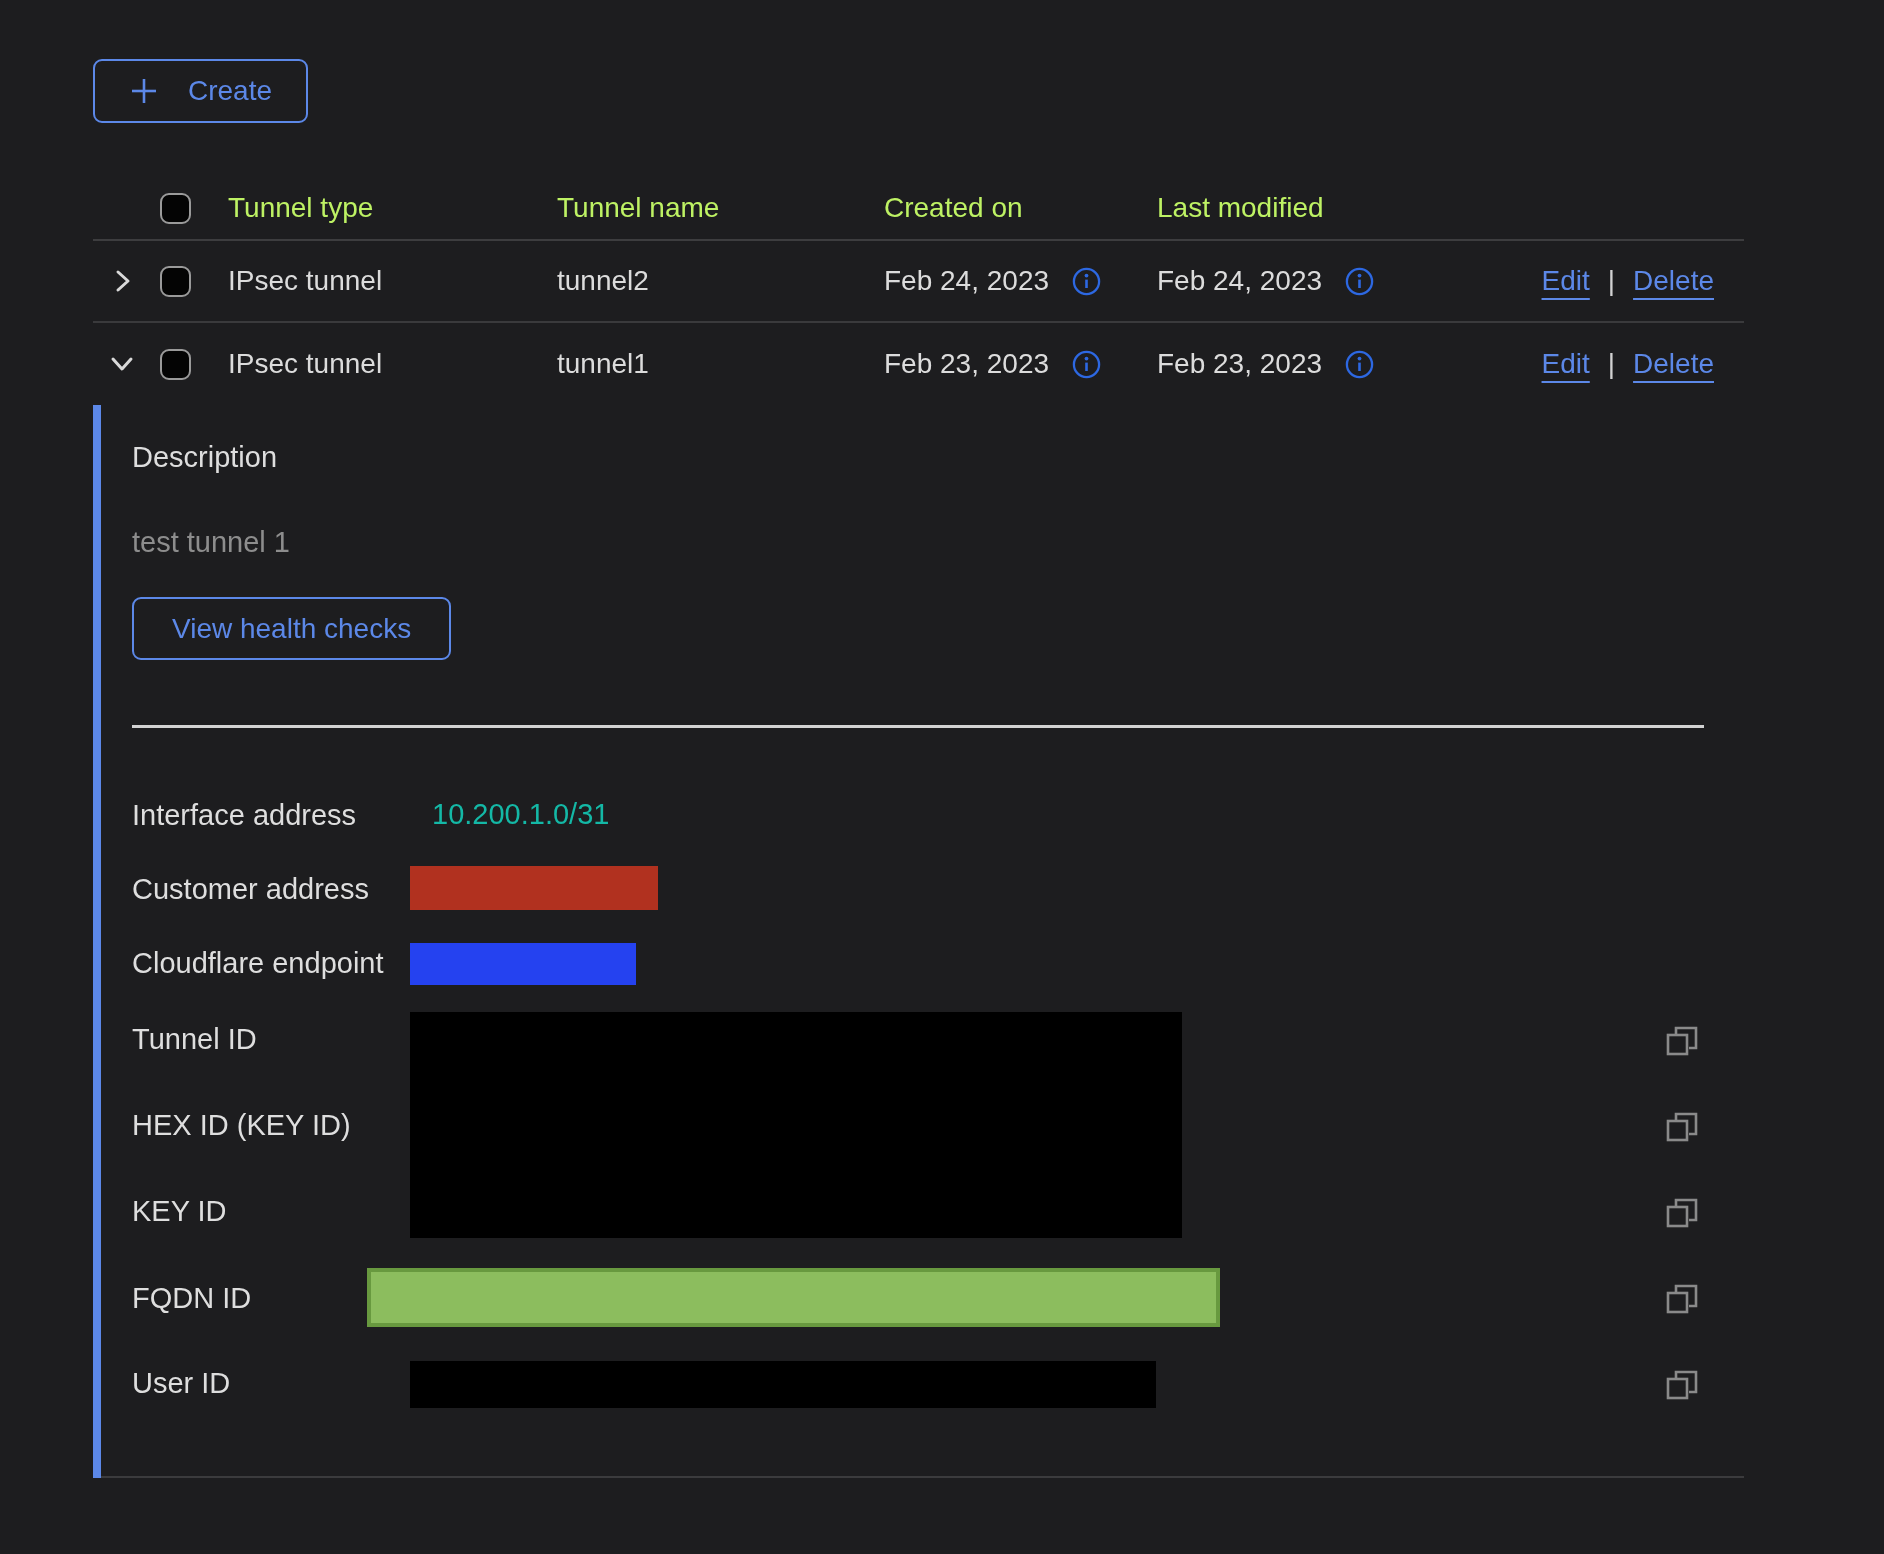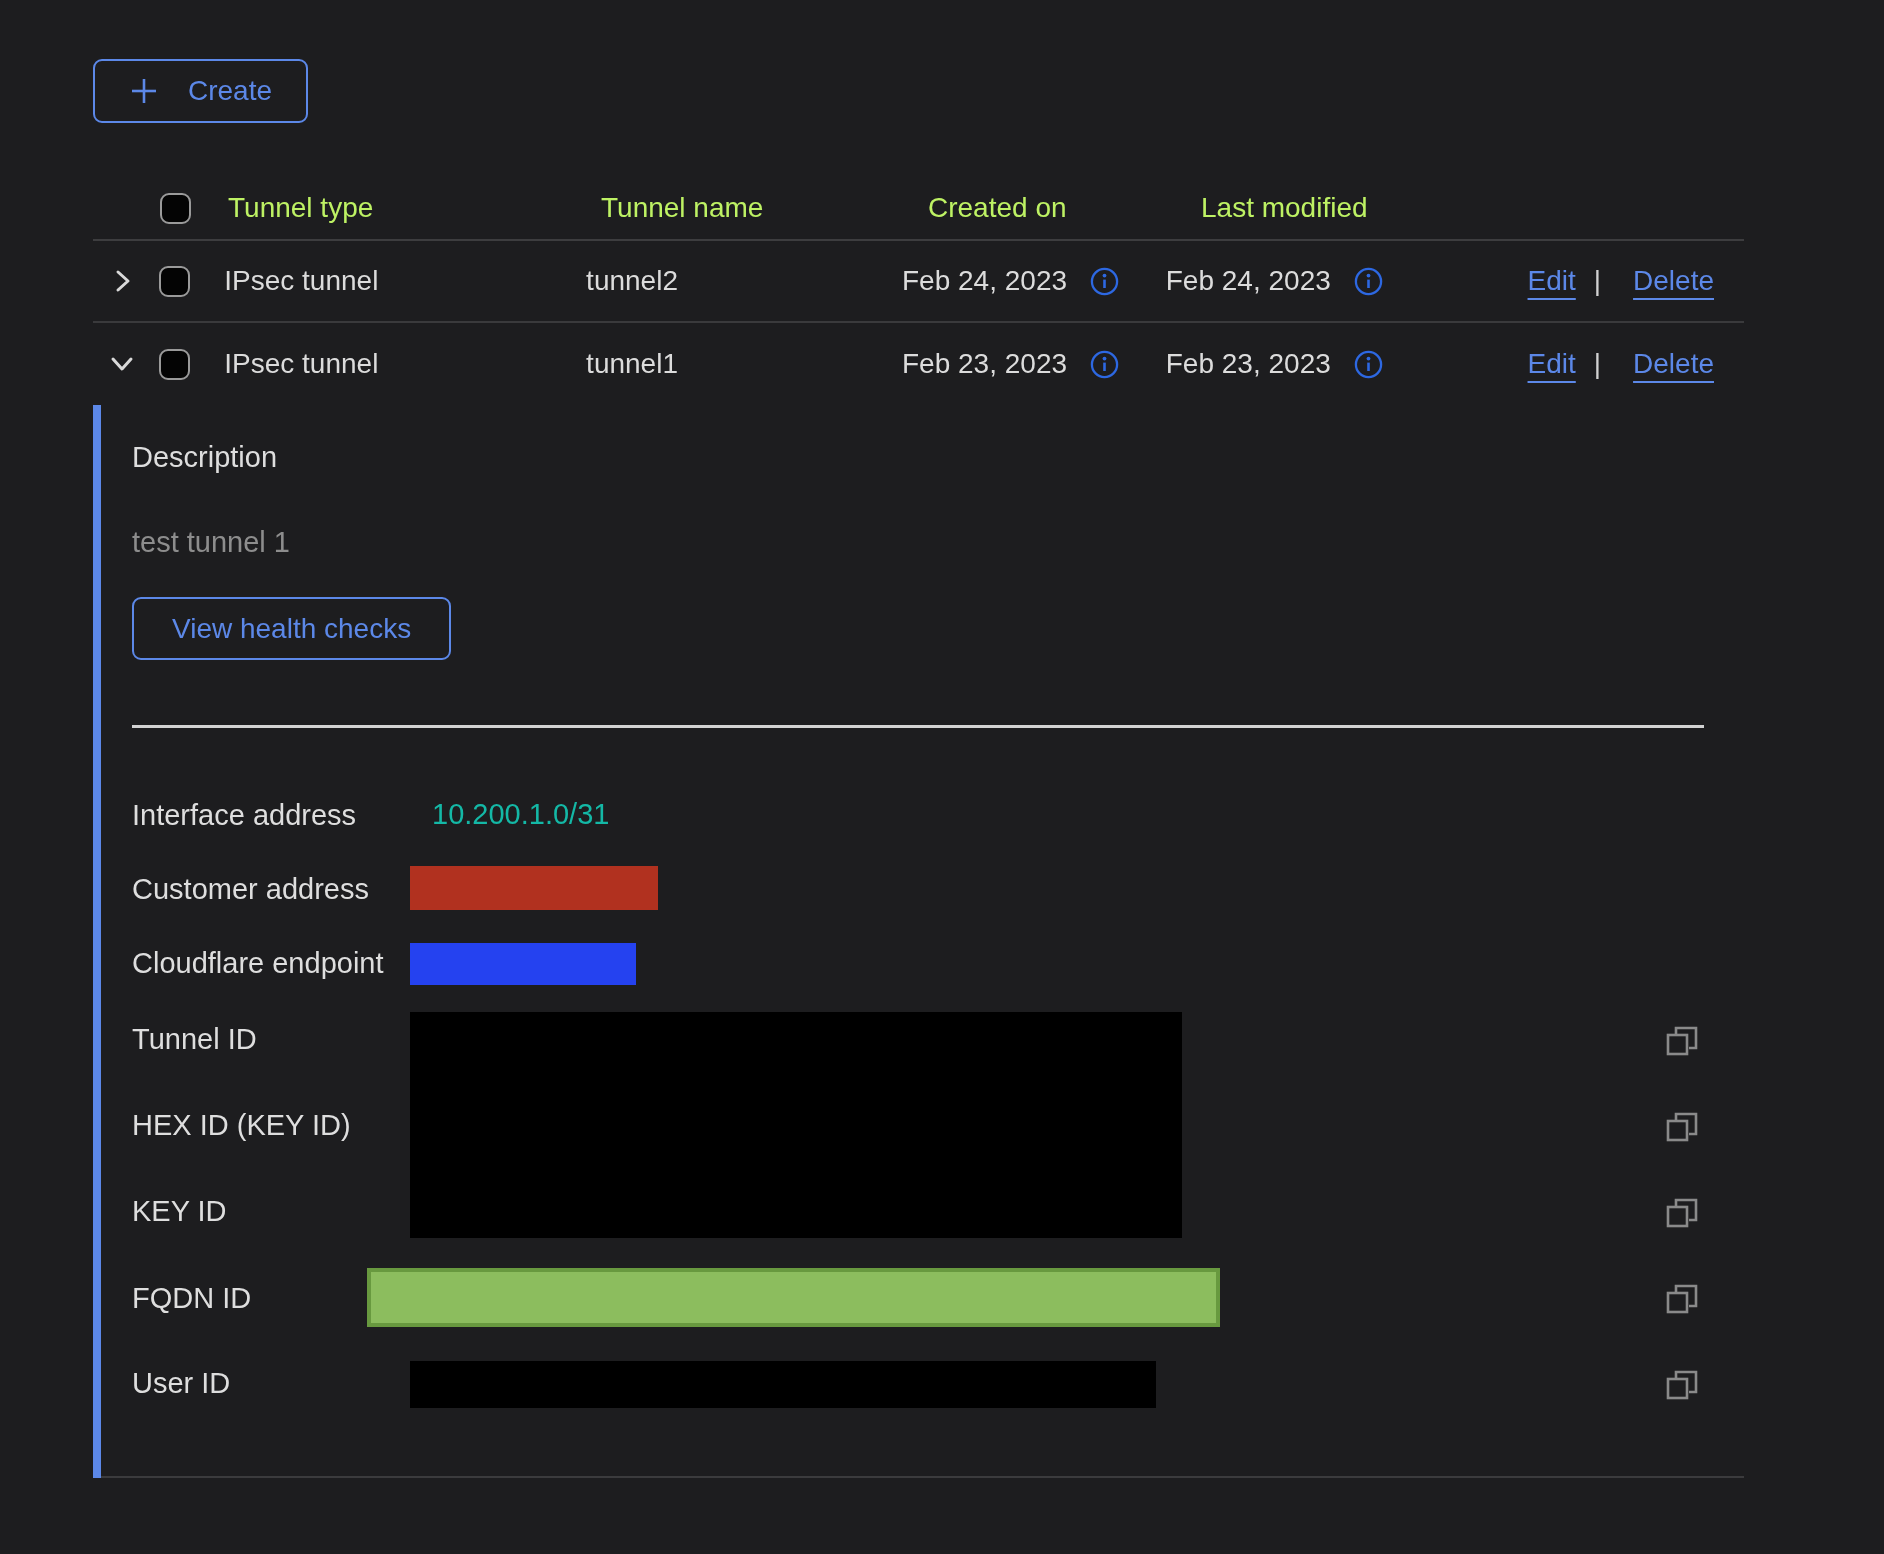--- a/index.html
+++ b/index.html
@@ -26,38 +26,38 @@
 
   
   .tunnel-table { position: absolute; left: 93px; top: 177px; width: 1651px; }
   .t-row { display: flex; align-items: center; }
   .t-head { height: 64px; border-bottom: 2px solid #3d3d3f; font-weight: 400; color: #bef264; }
   .t-body-row { height: 82px; font-weight: 400; color: #dcdcdc; }
   .t-body-row.bordered { border-bottom: 2px solid #3a3a3c; }
   .c-expander { width: 55px; padding-left: 13px; display: flex; align-items: center; }
   .c-check   { width: 80px; padding-left: 12px; display: flex; align-items: center; }
   .c-type    { width: 329px; }
-  .c-name    { width: 327px; margin-left: 44px; }
+  .c-name    { width: 327px; }
   .c-created { width: 273px; display: flex; align-items: center; gap: 22px; }
   .c-modified{ width: 360px; display: flex; align-items: center; gap: 22px; }
   .c-actions { flex: 1; display: flex; align-items: center; justify-content: flex-end;
                gap: 18px; padding-right: 30px; }
   .t-head > div, .t-body-row > div { font-size: 28px; }
 
   .checkbox {
     width: 31px; height: 31px;
     background: #040404;
     border: 2px solid #9a9a9a; border-radius: 9px;
     cursor: pointer;
   }
   .expander-btn { background: none; border: none; cursor: pointer; display: flex; padding: 0; }
 
   .link {
     color: #5c88e8; font-size: 28px; cursor: pointer;
-    text-decoration: underline; text-underline-offset: 8px; text-decoration-thickness: 2px; margin-left: 14px;
+    text-decoration: underline; text-underline-offset: 8px; text-decoration-thickness: 2px;
   }
   .pipe { color: #d2d2d2; font-size: 28px; }
 
   
   .panel-bar {
     position: absolute; left: 93px; top: 405px;
     width: 8px; height: 1073px;
     background: #5c88e8;
   }
   .panel-label { position: absolute; left: 132px; font-size: 29px; color: #dedede; line-height: 34px; }

